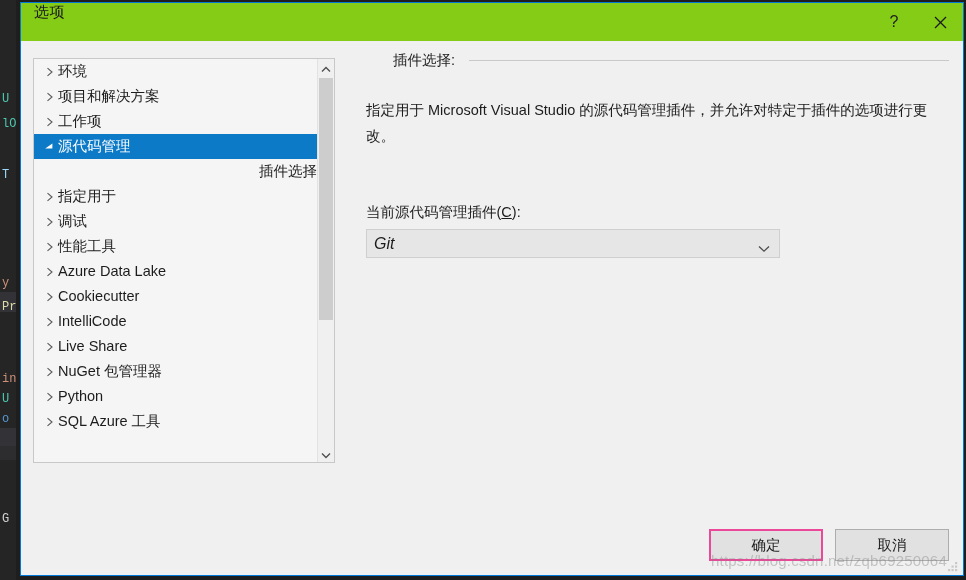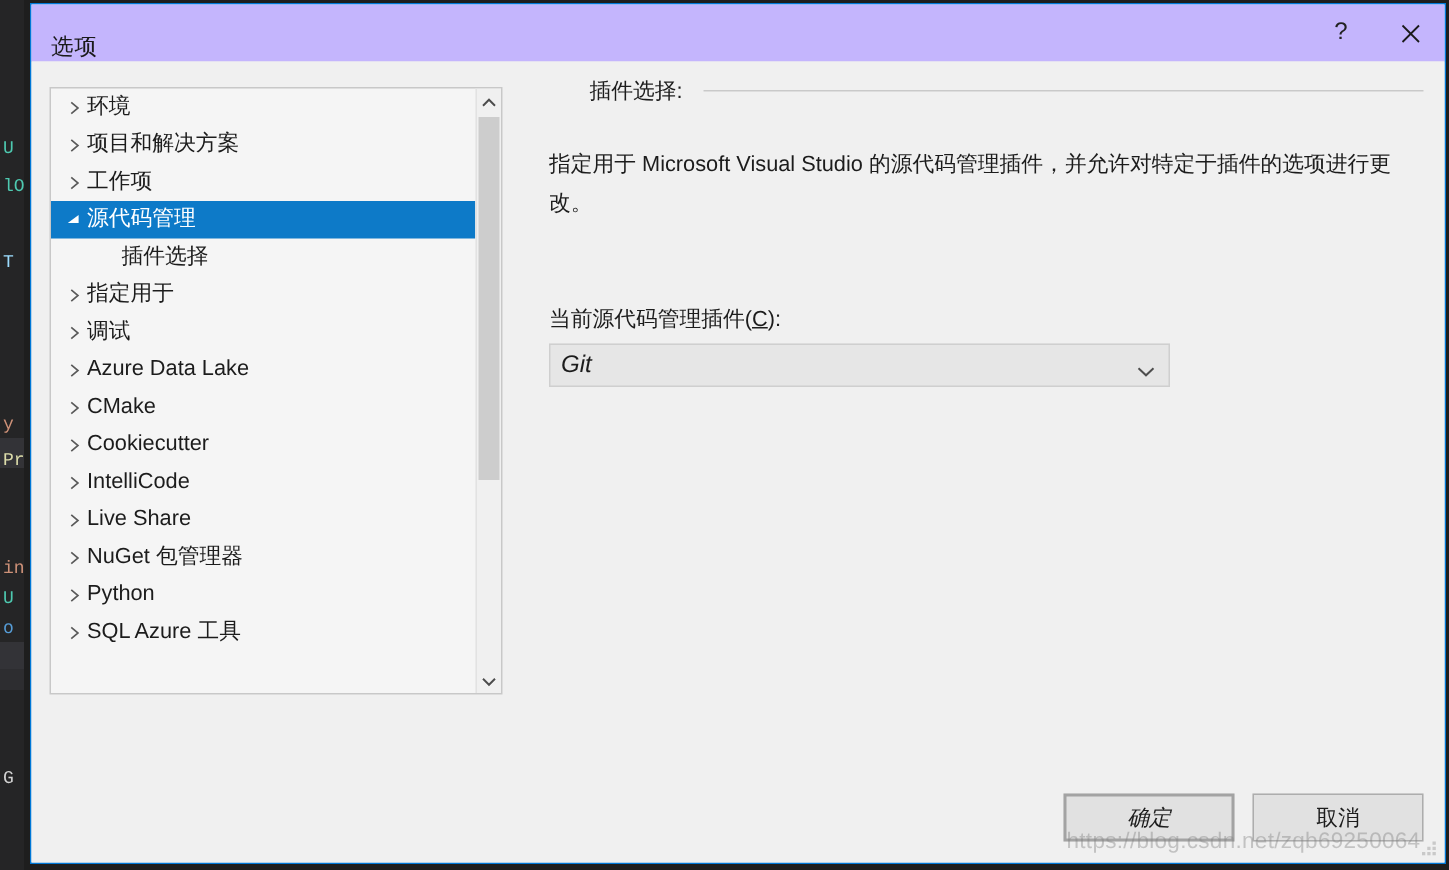--- a/index.html
+++ b/index.html
@@ -62,23 +62,23 @@
     border: 1px solid #0078d7;
     box-sizing: border-box;
     display: flex;
     flex-direction: column;
   }
 
   
   .titlebar {
     height: 38px;
     min-height: 38px;
-    background: #c4b5fd;
-    display: flex;
-    align-items: flex-end;
+    background: #84cc16;
+    display: flex;
+    align-items: flex-start;
     position: relative;
   }
   .title-text {
     font-size: 15px;
     color: #1a1a1a;
     margin-left: 13px;
     letter-spacing: 0.5px;
   }
   .titlebar-buttons {
     position: absolute;
@@ -176,20 +176,21 @@
   }
   .tree-item .glyph {
     width: 18px;
     min-width: 18px;
     display: flex;
     align-items: center;
     justify-content: center;
   }
   .tree-item.child {
     padding-left: 47px;
+    justify-content: flex-end;
   }
   .tree-label { line-height: 1; }
 
   
   .tv-scrollbar {
     position: absolute;
     right: 0; top: 0;
     width: 17px;
     height: 100%;
     background: #f0f0f0;
@@ -291,22 +292,21 @@
     height: 32px;
     background: #e1e1e1;
     border: 1px solid #adadad;
     font-size: 14.5px;
     font-family: "Liberation Sans", sans-serif;
     color: #1c1c1c;
     cursor: default;
     padding: 0;
   }
   .dlg-btn.default {
-    border: 2px solid #a3a3a3;
-    font-style: italic;
+    border: 2px solid #ec4899;
   }
 
   
   .watermark {
     position: absolute;
     left: 690px;
     bottom: 6px;
     font-size: 15px;
     font-family: "Liberation Sans", sans-serif;
     color: rgba(130,130,130,0.42);
@@ -423,29 +423,29 @@
                   </svg>
                 </span>
                 <span class="tree-label">调试</span>
               </div>
               <div class="tree-item">
                 <span class="glyph" style="color: rgb(90, 90, 90);">
                   <svg width="9" height="10" viewBox="0 0 9 10">
                     <polyline points="2.5,1.2 7,5 2.5,8.8" fill="none" stroke="currentColor" stroke-width="1.1"></polyline>
                   </svg>
                 </span>
+                <span class="tree-label">性能工具</span>
+              </div>
+              <div class="tree-item">
+                <span class="glyph" style="color: rgb(90, 90, 90);">
+                  <svg width="9" height="10" viewBox="0 0 9 10">
+                    <polyline points="2.5,1.2 7,5 2.5,8.8" fill="none" stroke="currentColor" stroke-width="1.1"></polyline>
+                  </svg>
+                </span>
                 <span class="tree-label">Azure Data Lake</span>
-              </div>
-              <div class="tree-item">
-                <span class="glyph" style="color: rgb(90, 90, 90);">
-                  <svg width="9" height="10" viewBox="0 0 9 10">
-                    <polyline points="2.5,1.2 7,5 2.5,8.8" fill="none" stroke="currentColor" stroke-width="1.1"></polyline>
-                  </svg>
-                </span>
-                <span class="tree-label">CMake</span>
               </div>
               <div class="tree-item">
                 <span class="glyph" style="color: rgb(90, 90, 90);">
                   <svg width="9" height="10" viewBox="0 0 9 10">
                     <polyline points="2.5,1.2 7,5 2.5,8.8" fill="none" stroke="currentColor" stroke-width="1.1"></polyline>
                   </svg>
                 </span>
                 <span class="tree-label">Cookiecutter</span>
               </div>
               <div class="tree-item">

